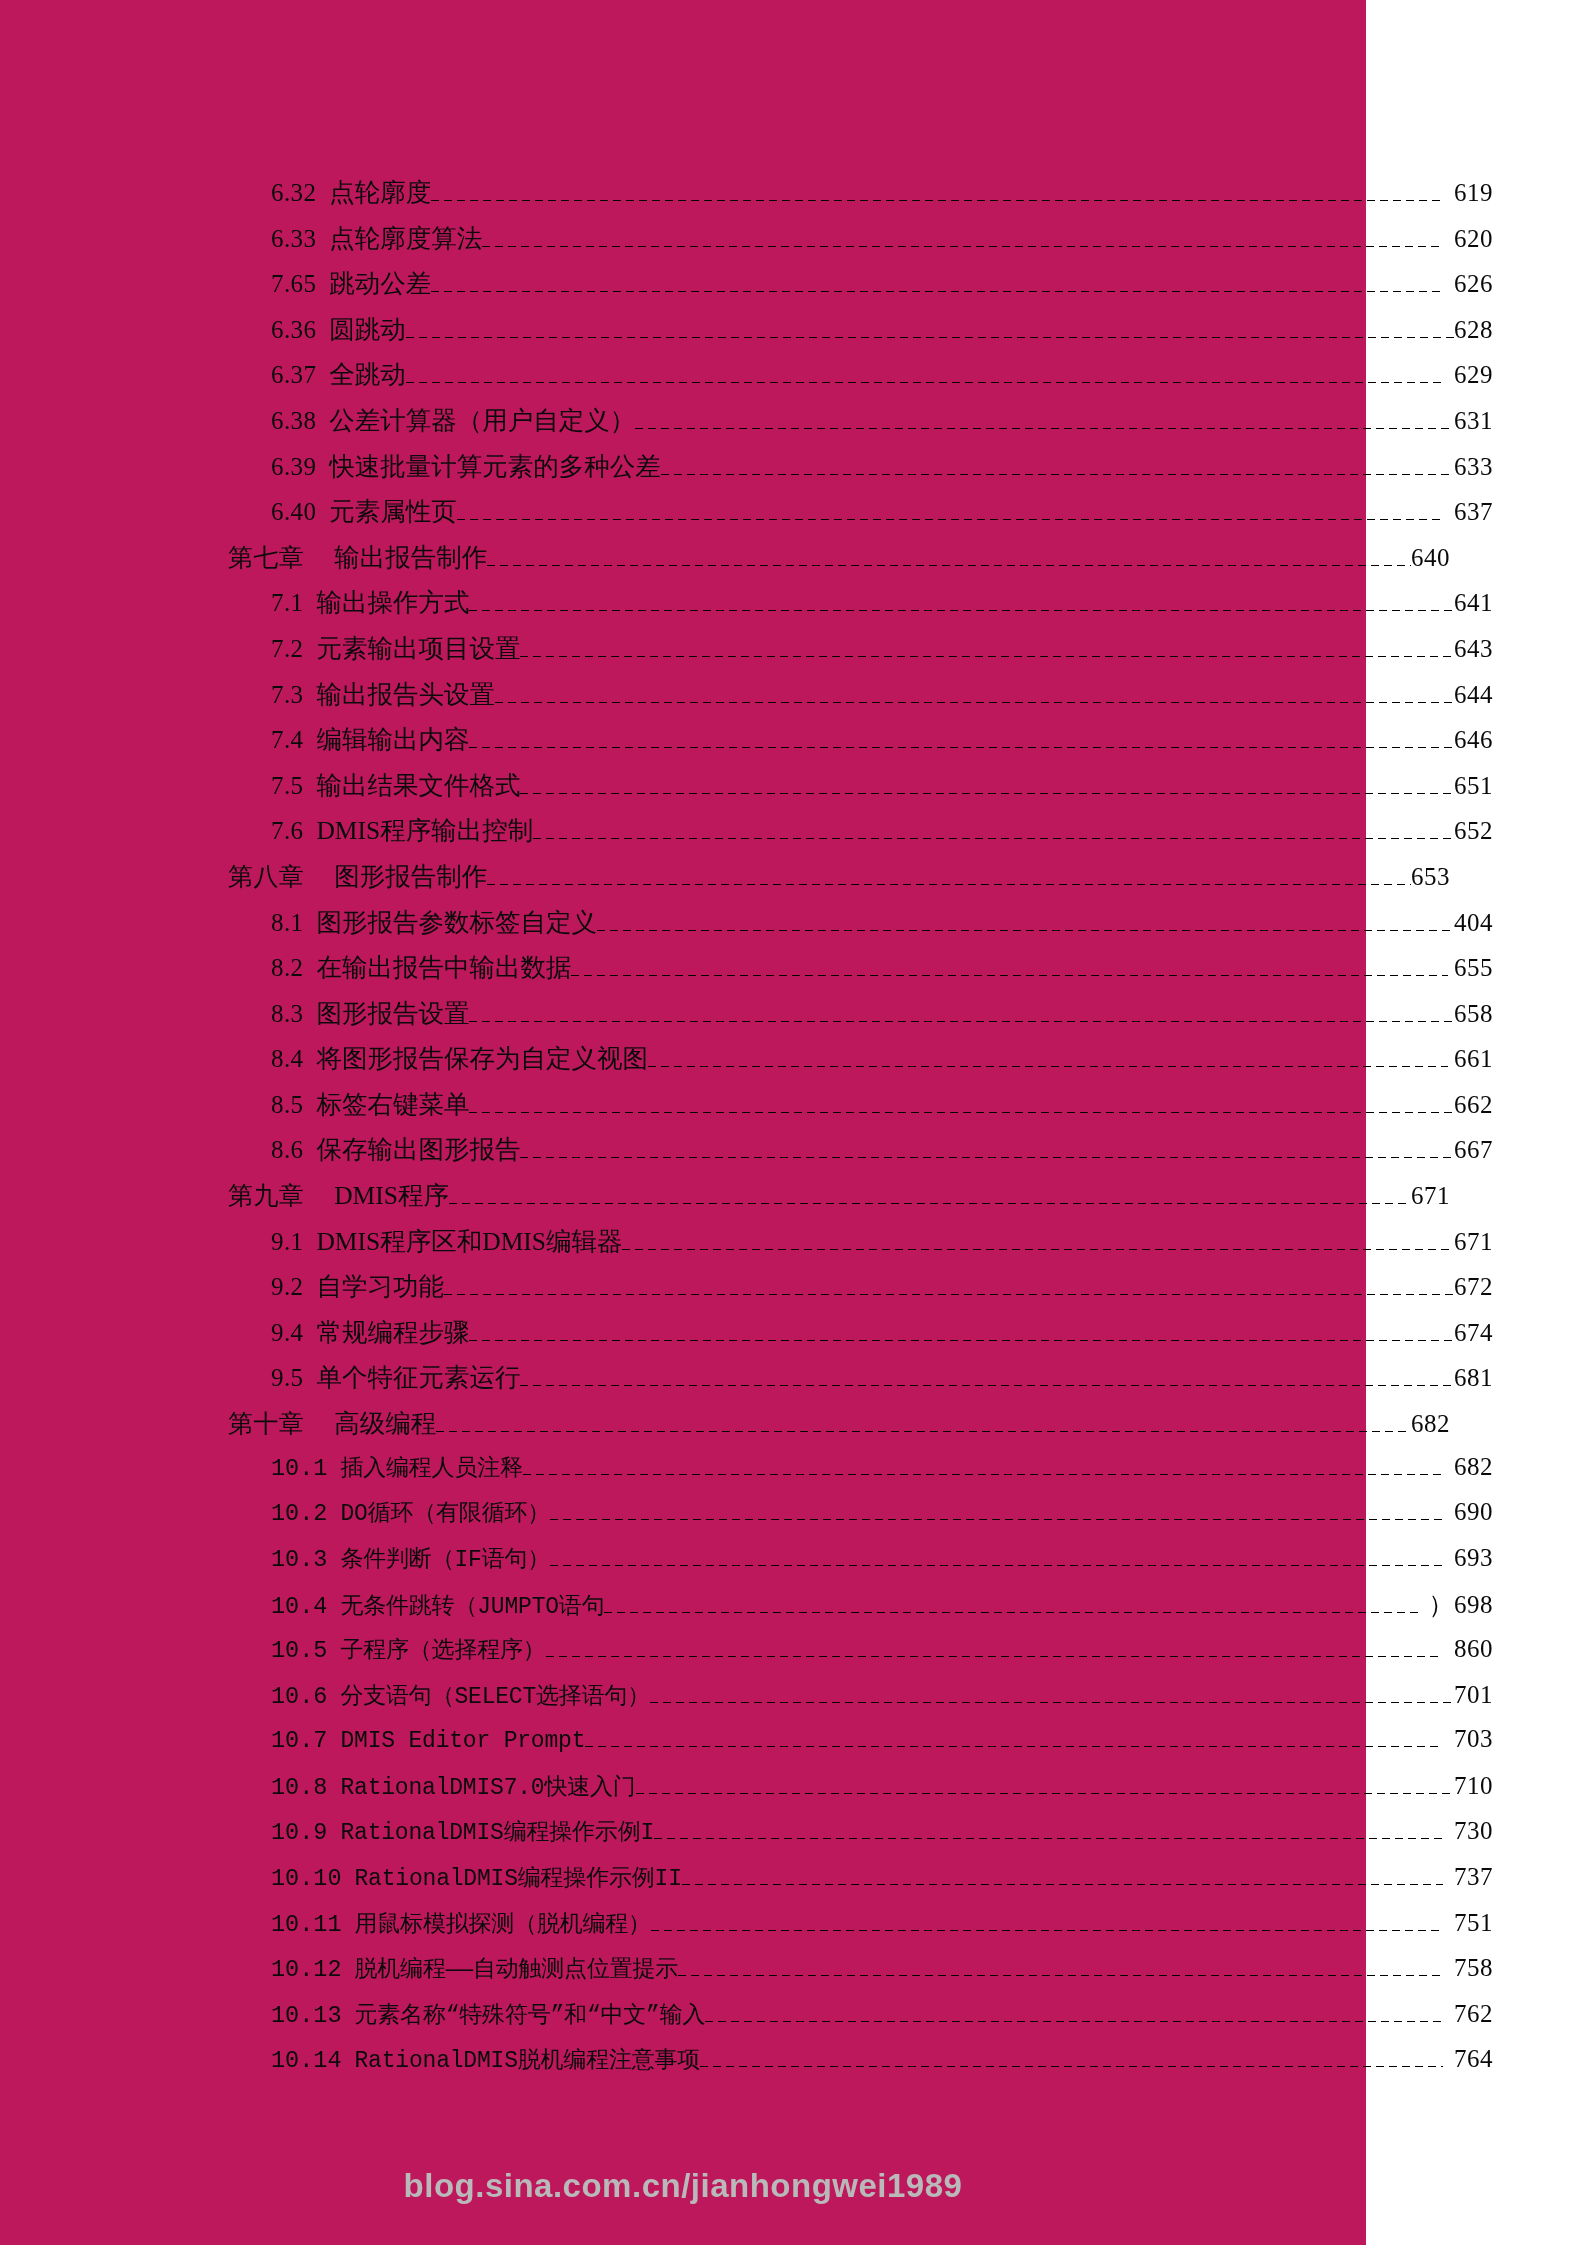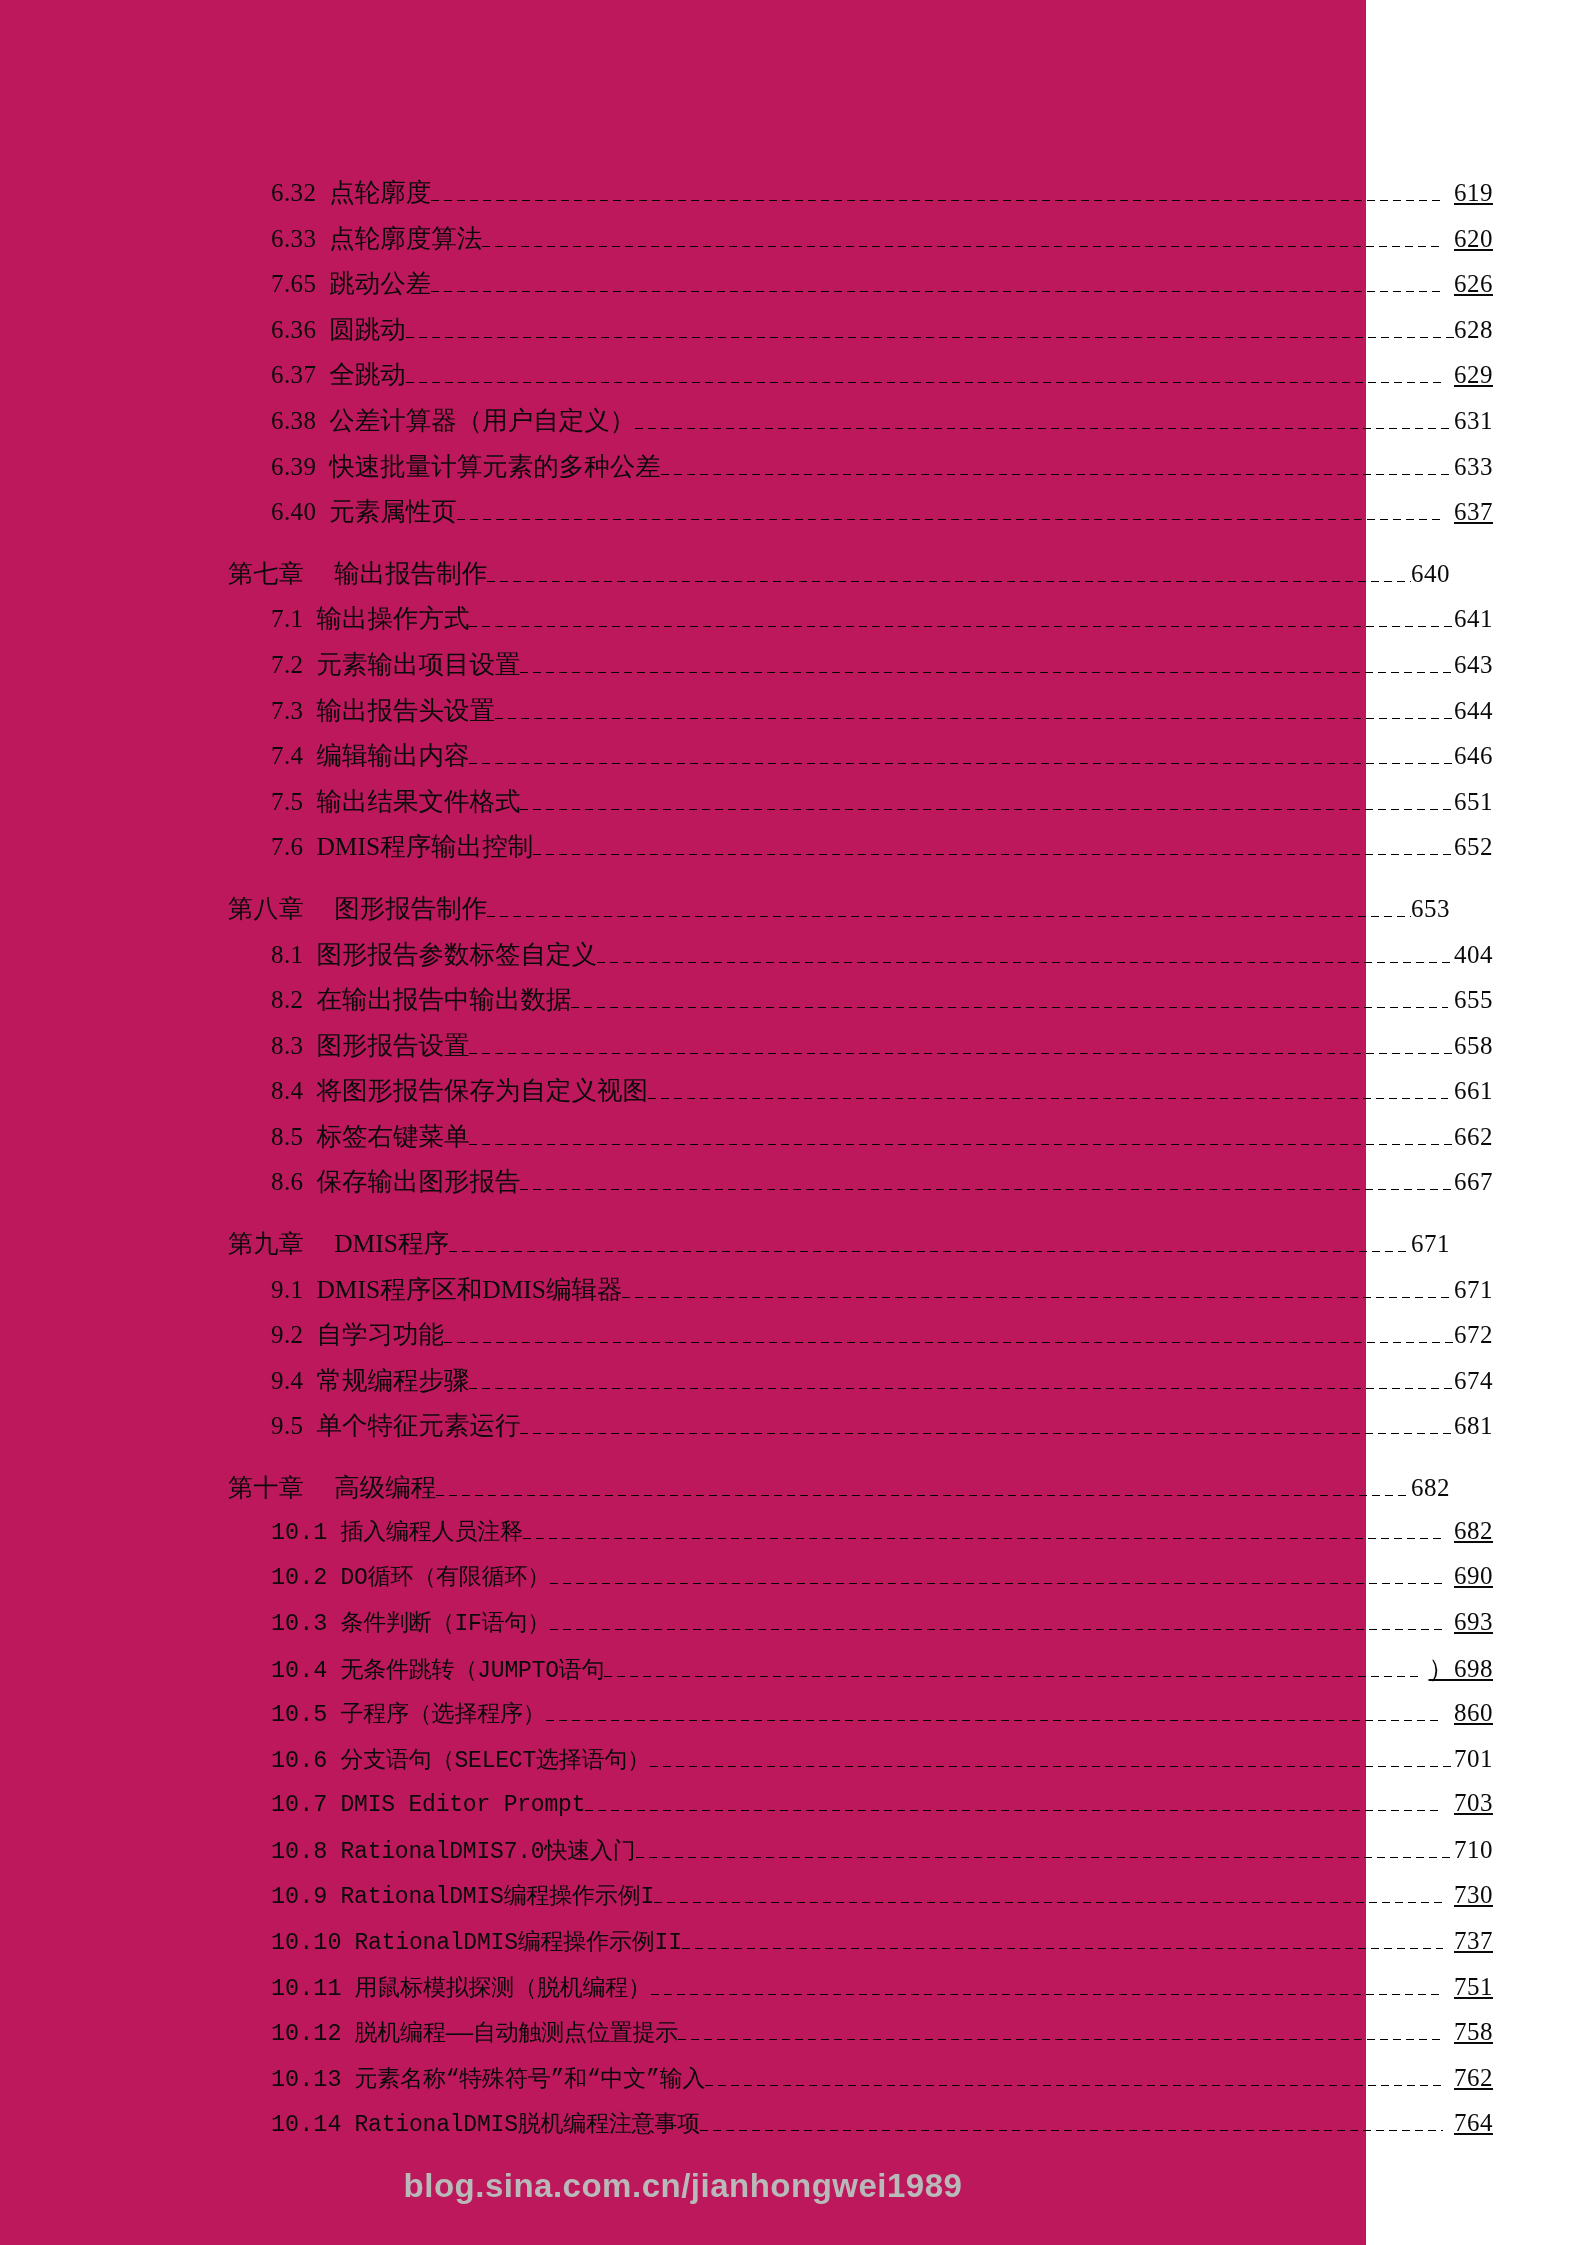--- a/index.html
+++ b/index.html
@@ -36,21 +36,20 @@
     display: flex;
     align-items: baseline;
     width: 100%;
     height: 45.6px;
     white-space: nowrap;
   }
 
   
   .toc-row.lvl-chapter {
     padding-left: 0px;
-    margin-top: 16px;
   }
   
   .toc-row.lvl-section {
     padding-left: 43px;
   }
 
   .toc-num {
     font-family: "Liberation Serif", serif;
     font-size: 25px;
     letter-spacing: 0.4px;
@@ -110,21 +109,21 @@
     font-family: "Liberation Serif", serif;
     font-size: 25px;
     flex: 0 0 auto;
     text-align: right;
     letter-spacing: 0.5px;
   }
 
   
   .sp-0 { margin-left: 0px; }
   .sp-1 { margin-left: 6px; }
-  .sp-2 { margin-left: 11px; text-decoration: underline; }
+  .sp-2 { margin-left: 11px; }
 
   #watermark {
     position: absolute;
     left: 0;
     right: 0;
     bottom: 40px;
     text-align: center;
     font-family: "Liberation Sans", sans-serif;
     font-size: 33px;
     color: #b9b9b9;

